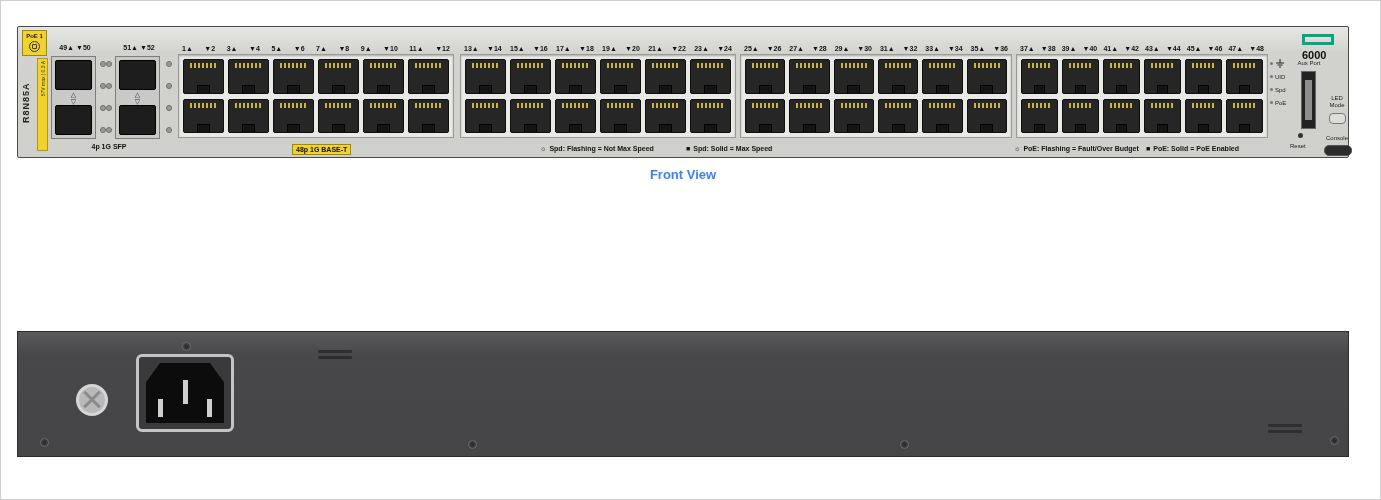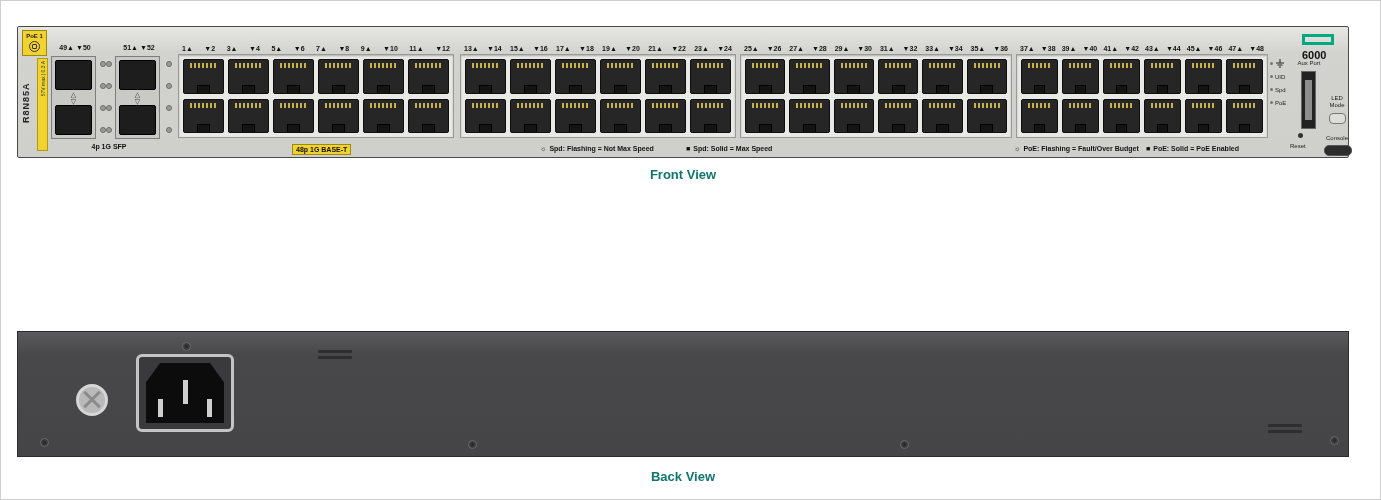--- a/index.html
+++ b/index.html
@@ -59,21 +59,21 @@
   .reset-label{position:absolute;left:1272px;top:116px;font-size:6px;color:#222;}
   .reset-hole{position:absolute;left:1280px;top:106px;width:5px;height:5px;border-radius:50%;background:#333;}
   .console-label{position:absolute;left:1302px;top:108px;width:34px;font-size:6px;color:#222;text-align:center;}
   .usb-c{position:absolute;left:1306px;top:118px;width:26px;height:9px;border:1px solid #555;border-radius:5px;background:#2c2c2c;}
 
   .logo{position:absolute;right:6px;top:4px;width:40px;text-align:left;}
   .logo-mark{display:inline-block;width:26px;height:5px;border:3px solid #01a982;}
   .logo-model{font-size:11px;font-weight:bold;color:#111;line-height:12px;}
 
   
-  .caption{position:absolute;left:16px;width:1332px;text-align:center;font-size:13px;font-weight:bold;color:#0f766e;}
+  .caption{position:absolute;left:16px;width:1332px;text-align:center;font-size:13px;font-weight:bold;color:#3b82f6;}
   .caption.front{top:166px;}
   .caption.back{top:468px;}
 
   
   .back-chassis{position:absolute;left:16px;top:330px;width:1332px;height:126px;
     background:linear-gradient(#5a5a5d,#48484b 18%,#454548);border:1px solid #2c2c2c;box-sizing:border-box;}
   .ground-lug{position:absolute;left:58px;top:52px;width:32px;height:32px;border-radius:50%;background:#b9b9b9;border:3px solid #d6d6d6;box-sizing:border-box;}
   .ground-lug i{position:absolute;left:2px;right:2px;top:11px;height:3px;background:#8a8a8a;}
   .ground-lug i.x1{transform:rotate(45deg);}
   .ground-lug i.x2{transform:rotate(-45deg);}
@@ -494,15 +494,14 @@
     <div class="vent" style="left:300px;top:18px;">
         <i></i>
         <i></i>
       </div>
     <div class="vent" style="left:1250px;top:92px;">
         <i></i>
         <i></i>
       </div>
   </div>
 
-  <div class="caption back">Back View</div>
 
 </div>
 
 </body></html>

